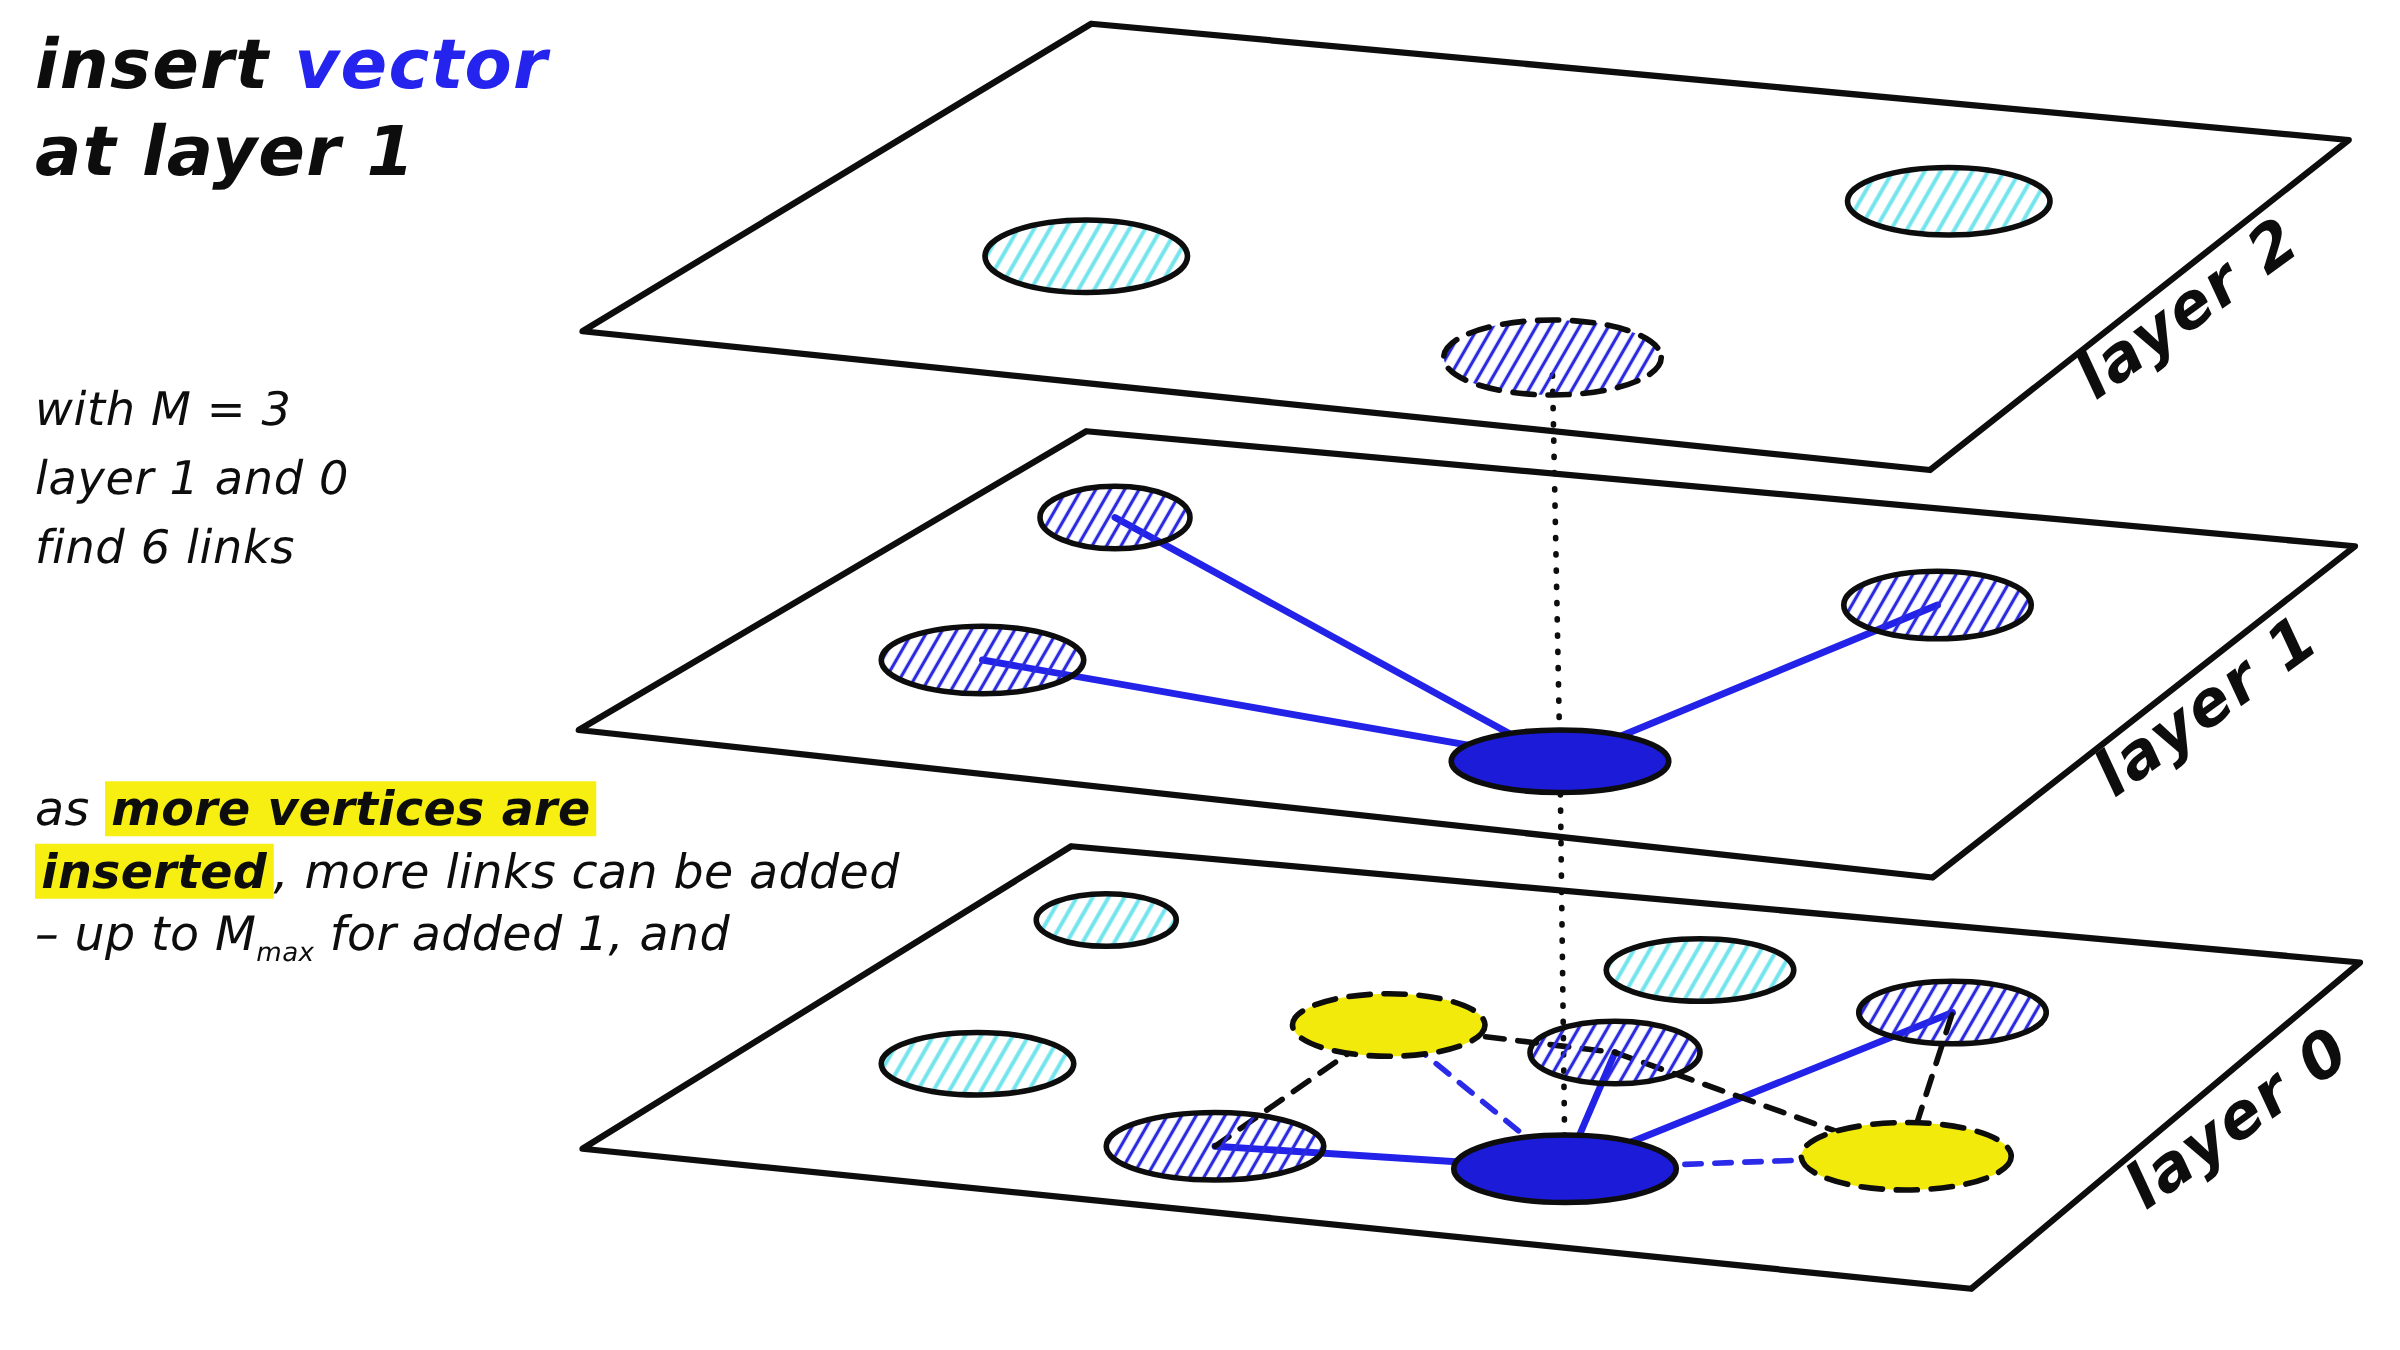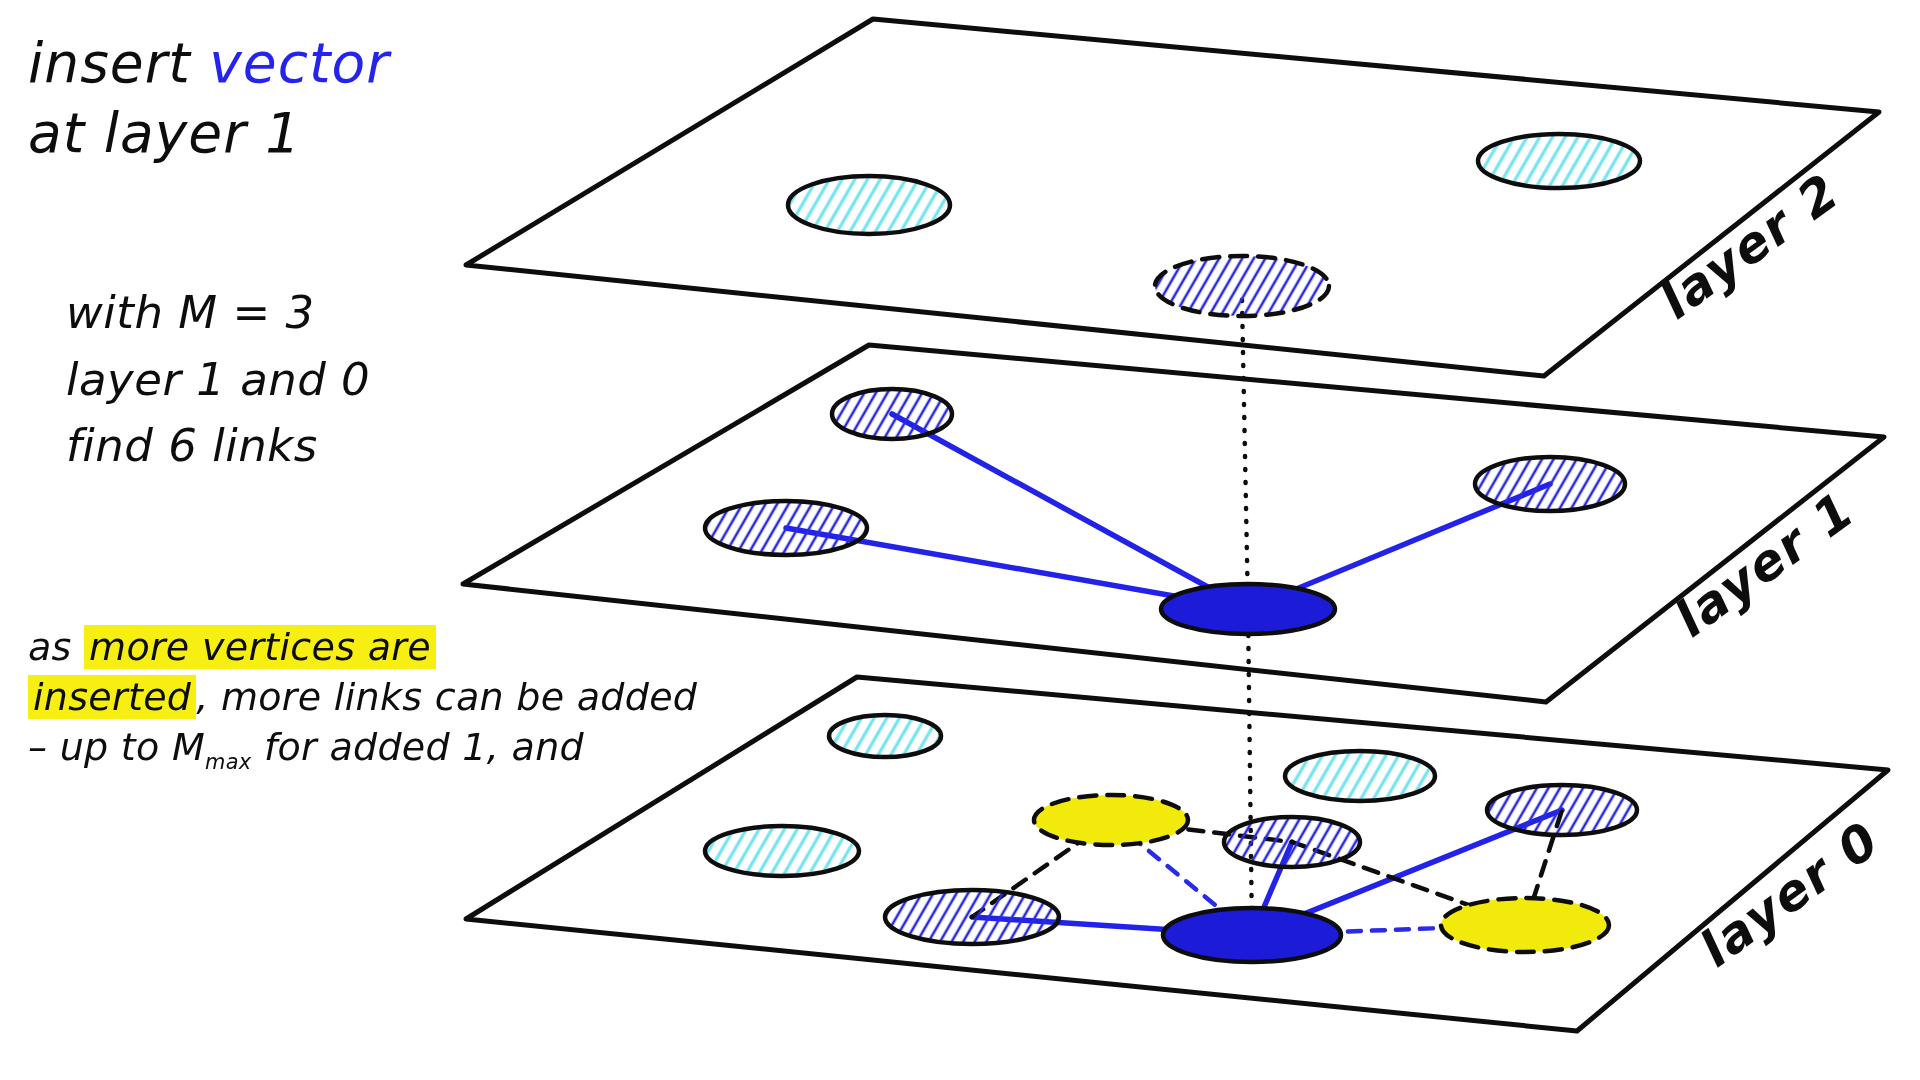--- a/index.html
+++ b/index.html
@@ -2,25 +2,25 @@
 <html><head>
 <meta charset="utf-8">
 <style>
   html,body{margin:0;padding:0;background:#ffffff;}
   body{width:1920px;height:1080px;overflow:hidden;position:relative;
        font-family:"DejaVu Sans","Liberation Sans",sans-serif;color:#0d0d0d;}
   .stage{position:absolute;inset:0;}
   svg{position:absolute;top:0;left:0;}
 
   .text-block{position:absolute;font-style:italic;}
-  .title{left:28px;top:28px;font-size:55px;font-weight:normal;line-height:1.28;letter-spacing:1px;}
+  .title{left:28px;top:16px;font-size:55px;font-weight:bold;line-height:1.28;letter-spacing:1px;}
   .blue-text{color:#2424ee;}
-  .params{left:28px;top:280px;font-size:45px;line-height:1.48;letter-spacing:.5px;margin-left:38px;}
+  .params{left:28px;top:301px;font-size:37px;line-height:1.48;letter-spacing:.5px;}
   .notes{left:28px;top:622px;font-size:38px;line-height:1.32;letter-spacing:.3px;}
-  .hl{background:#f7ef12;padding:0 5px;}
+  .hl{background:#f7ef12;padding:0 5px;font-weight:bold;}
   .consts{left:28px;top:928px;font-size:47px;font-weight:bold;line-height:1.45;}
   sub{font-size:0.55em;line-height:0;margin-top:20px;}
 
   
   .plane{fill:#ffffff;stroke:#0d0d0d;stroke-width:5;stroke-linejoin:round;}
   .node{stroke:#0d0d0d;stroke-width:4.5;}
   .node-dashed{stroke:#0d0d0d;stroke-width:4.5;stroke-dasharray:17 11;stroke-linecap:round;}
   .link-blue{stroke:#2222e8;stroke-width:5.5;stroke-linecap:round;}
   .link-blue-dashed{stroke:#2a2ae8;stroke-width:4.5;stroke-dasharray:13 11;stroke-linecap:round;}
   .link-black-dashed{stroke:#0d0d0d;stroke-width:4.5;stroke-dasharray:15 11;stroke-linecap:round;}

